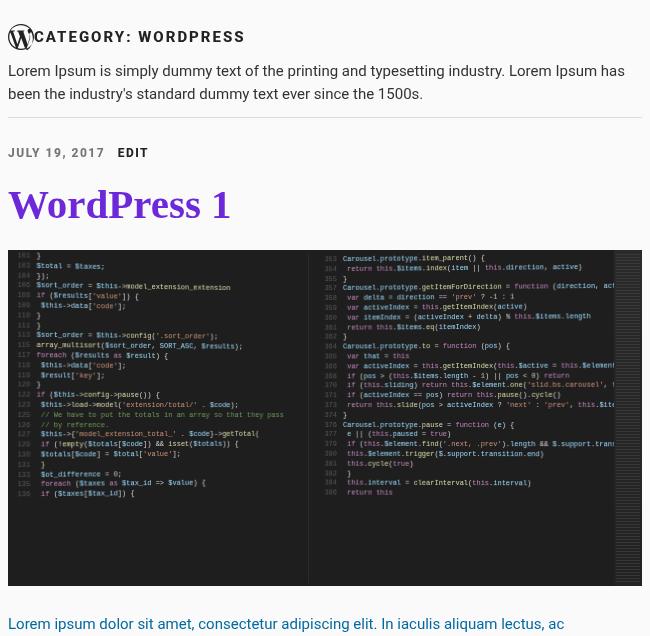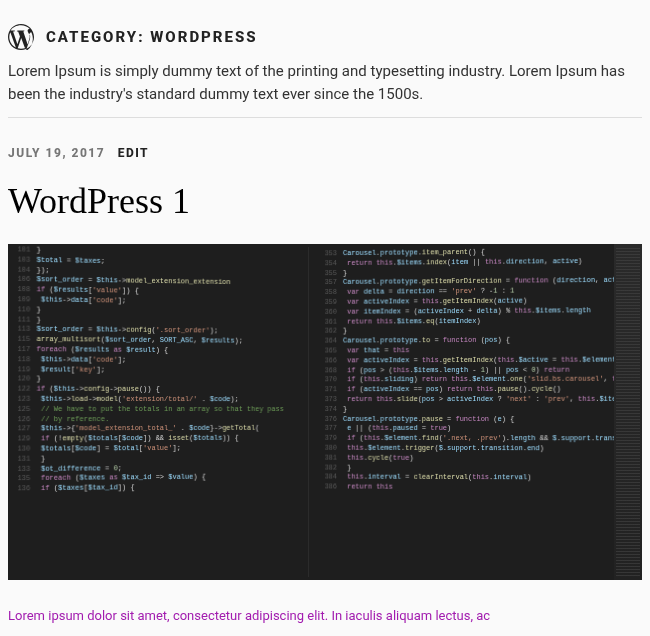--- a/index.html
+++ b/index.html
@@ -6,21 +6,21 @@
 body {
   font-family: -apple-system, BlinkMacSystemFont, "Segoe UI", Roboto, Helvetica, Arial, sans-serif;
   background: #fafafa;
   color: #333;
   width: 650px;
   padding: 0 8px;
 }
 .category-header {
   display: flex;
   align-items: center;
-  gap: 12px;
+  gap: 0;
   padding: 24px 0 10px 0;
 }
 .wp-logo {
   width: 26px;
   height: 26px;
 }
 .category-title {
   font-size: 15px;
   font-weight: 800;
   letter-spacing: 2px;
@@ -46,23 +46,23 @@
   color: #767676;
   margin-bottom: 20px;
 }
 .post-meta a.edit {
   color: #222;
   text-decoration: none;
   margin-left: 8px;
 }
 .post-title {
   font-family: Georgia, "Times New Roman", serif;
-  font-size: 36px;
-  font-weight: 400;
-  color: #000000;
+  font-size: 41px;
+  font-weight: 700;
+  color: #6d28d9;
   margin-bottom: 22px;
 }
 .post-title a {
   color: inherit;
   text-decoration: none;
 }
 .post-image {
   width: 100%;
   height: 336px;
   background: #1e1e1e;
@@ -106,23 +106,23 @@
   position: absolute;
   inset: 4px 2px;
   background: repeating-linear-gradient(
     to bottom,
     #444 0px, #444 1px,
     transparent 1px, transparent 3px
   );
   opacity: 0.6;
 }
 .post-body {
-  font-size: 13px;
+  font-size: 15px;
   line-height: 1.6;
-  color: #a21caf;
+  color: #0369a1;
 }
 </style>
 </head>
 <body>
 
 <header class="category-header">
   <span class="wp-logo">
     <svg viewBox="0 0 24 24" width="26" height="26" fill="#222">
       <path d="M12 0C5.373 0 0 5.373 0 12s5.373 12 12 12 12-5.373 12-12S18.627 0 12 0zM1.2 12c0-1.56.336-3.036.924-4.38l5.148 14.112C3.756 20.052 1.2 16.332 1.2 12zm10.8 10.8c-1.056 0-2.076-.156-3.036-.444l3.24-9.408 3.312 9.084c.24.048.48.108.72.144-1.332.408-2.736.624-4.236.624zm1.488-15.864c.648-.036 1.236-.108 1.236-.108.576-.72.504-.924-.072-.888 0 0-1.752.132-2.88.132-1.056 0-2.844-.132-2.844-.132-.576-.036-.648.852-.72.888 0 0 .552.072 1.14.108l1.692 4.632-2.376 7.128-3.96-11.76c.648-.036 1.236-.108 1.236-.108.576-.72.504-.924-.072-.888 0 0-1.752.132-2.88.132-.204 0-.444 0-.696-.012C4.176 3.168 7.836 1.2 12 1.2c3.096 0 5.916 1.188 8.04 3.12-.048 0-.096-.012-.156-.012-1.056 0-1.8.924-1.8 1.92 0 .888.516 1.644 1.068 2.544.408.72.888 1.644.888 2.988 0 .924-.36 2.004-.828 3.504l-1.08 3.624-3.924-11.688zm7.812.456c1.032 1.884 1.62 4.044 1.62 6.348 0 4.884-2.64 9.144-6.576 11.436l3.3-9.54c.612-1.536.816-2.772.816-3.864 0-.396-.024-.768-.072-1.116-.348-.432-.732-.876-1.088-1.264z"></path>
     </svg>

